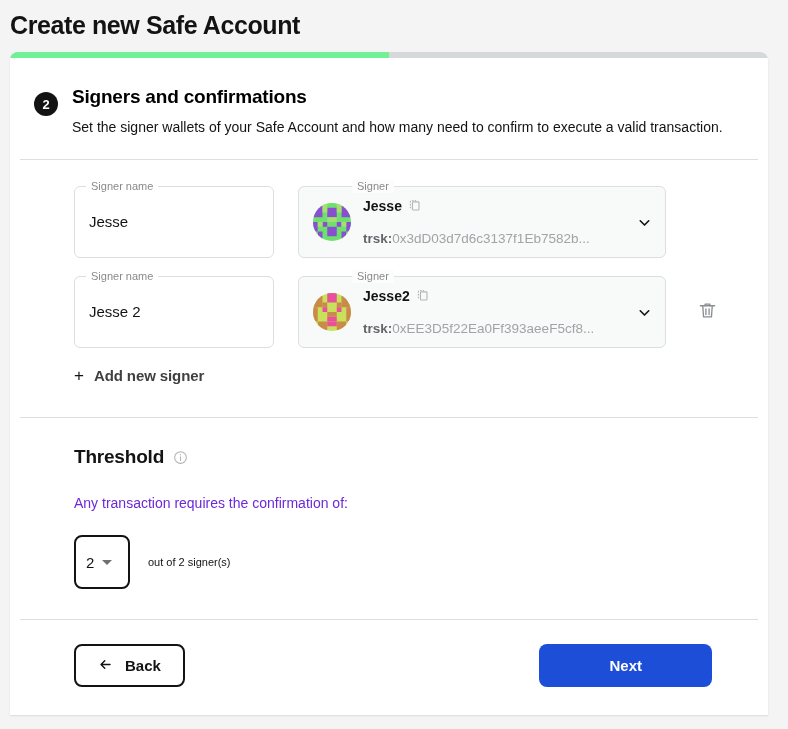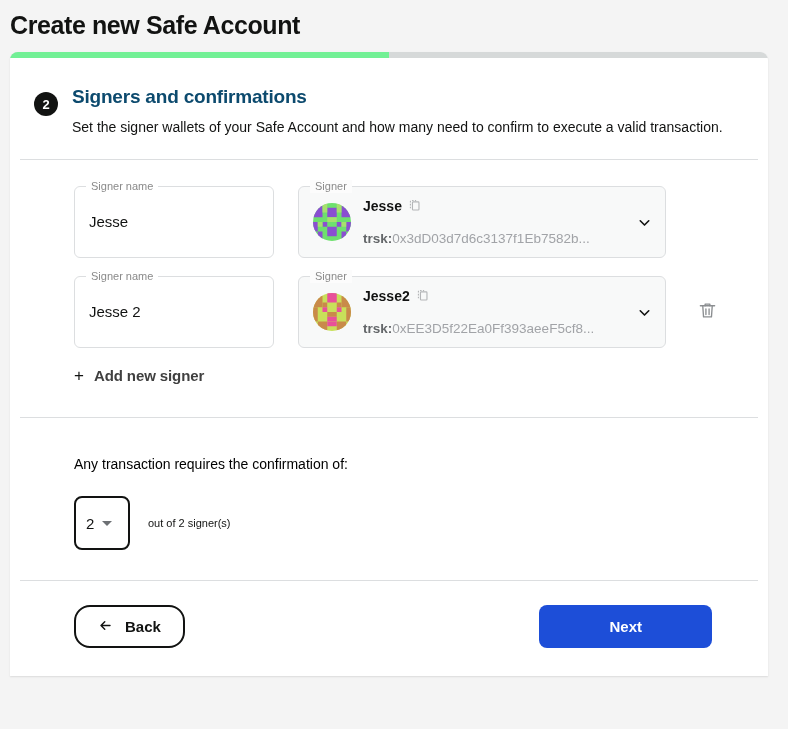--- a/index.html
+++ b/index.html
@@ -62,21 +62,21 @@
     font-weight: 700;
     display: flex;
     align-items: center;
     justify-content: center;
     margin: 8px 14px 0 10px;
   }
   .step-texts { flex: 1 1 auto; }
   .step-title {
     font-size: 19px;
     font-weight: 700;
-    color: #0c4a6e;
+    color: #000000;
     letter-spacing: -0.2px;
     line-height: 26px;
   }
   .step-subtitle {
     font-size: 14px;
     color: #121312;
     margin-top: 7px;
     line-height: 20px;
   }
 
@@ -109,21 +109,21 @@
   .field-legend {
     position: absolute;
     top: -7px;
     left: 11px;
     background: #ffffff;
     padding: 0 5px;
     font-size: 11px;
     color: #8a8a8a;
     line-height: 13px;
   }
-  .field.signer-field .field-legend { background: #fcfcfc; }
+  .field.signer-field .field-legend { background: #fcfcfc; margin-left: 42px; }
 
   .name-value {
     font-size: 15px;
     color: #121312;
     padding: 26px 0 0 14px;
   }
 
   .signer-inner {
     display: flex;
     align-items: center;
@@ -215,22 +215,22 @@
   }
   .threshold-title {
     font-size: 19px;
     font-weight: 700;
     color: #121312;
     letter-spacing: -0.2px;
   }
   .info-icon { color: #b0b3b6; display: flex; }
   .threshold-sub {
     font-size: 14px;
-    color: #000000;
-    margin-top: 8px;
+    color: #6d28d9;
+    margin-top: 25px;
     line-height: 20px;
   }
   .threshold-control {
     display: flex;
     align-items: center;
     gap: 18px;
     margin-top: 22px;
   }
   .threshold-select {
     width: 56px;
@@ -266,21 +266,21 @@
     justify-content: space-between;
     padding: 24px 56px 28px 64px;
   }
   .btn-back {
     display: flex;
     align-items: center;
     gap: 12px;
     height: 43px;
     padding: 0 22px;
     border: 2px solid #121312;
-    border-radius: 16px;
+    border-radius: 8px;
     background: #ffffff;
     color: #121312;
     font-size: 15px;
     font-weight: 700;
     cursor: pointer;
     font-family: inherit;
   }
   .btn-next {
     height: 43px;
     padding: 0 70px;
@@ -443,20 +443,30 @@
 
     <button class="add-signer">
       <span class="plus">+</span>
       <span class="add-label">Add new signer</span>
     </button>
   </div>
 
   <div class="divider"></div>
 
   <div class="threshold-section">
+    <div class="threshold-title-row">
+      <span class="threshold-title">Threshold</span>
+      <span class="info-icon">
+        <svg width="15" height="15" viewBox="0 0 20 20" fill="none" stroke="currentColor" stroke-width="1.4">
+          <circle cx="10" cy="10" r="7.8"></circle>
+          <path d="M10 9v5" stroke-linecap="round"></path>
+          <circle cx="10" cy="6.3" r="0.85" fill="currentColor" stroke="none"></circle>
+        </svg>
+      </span>
+    </div>
     <div class="threshold-sub">Any transaction requires the confirmation of:</div>
 
     <div class="threshold-control">
       <div class="threshold-select">
         <span class="sel-value">2</span>
         <span class="caret"></span>
       </div>
       <span class="threshold-outof">out of 2 signer(s)</span>
     </div>
   </div>

